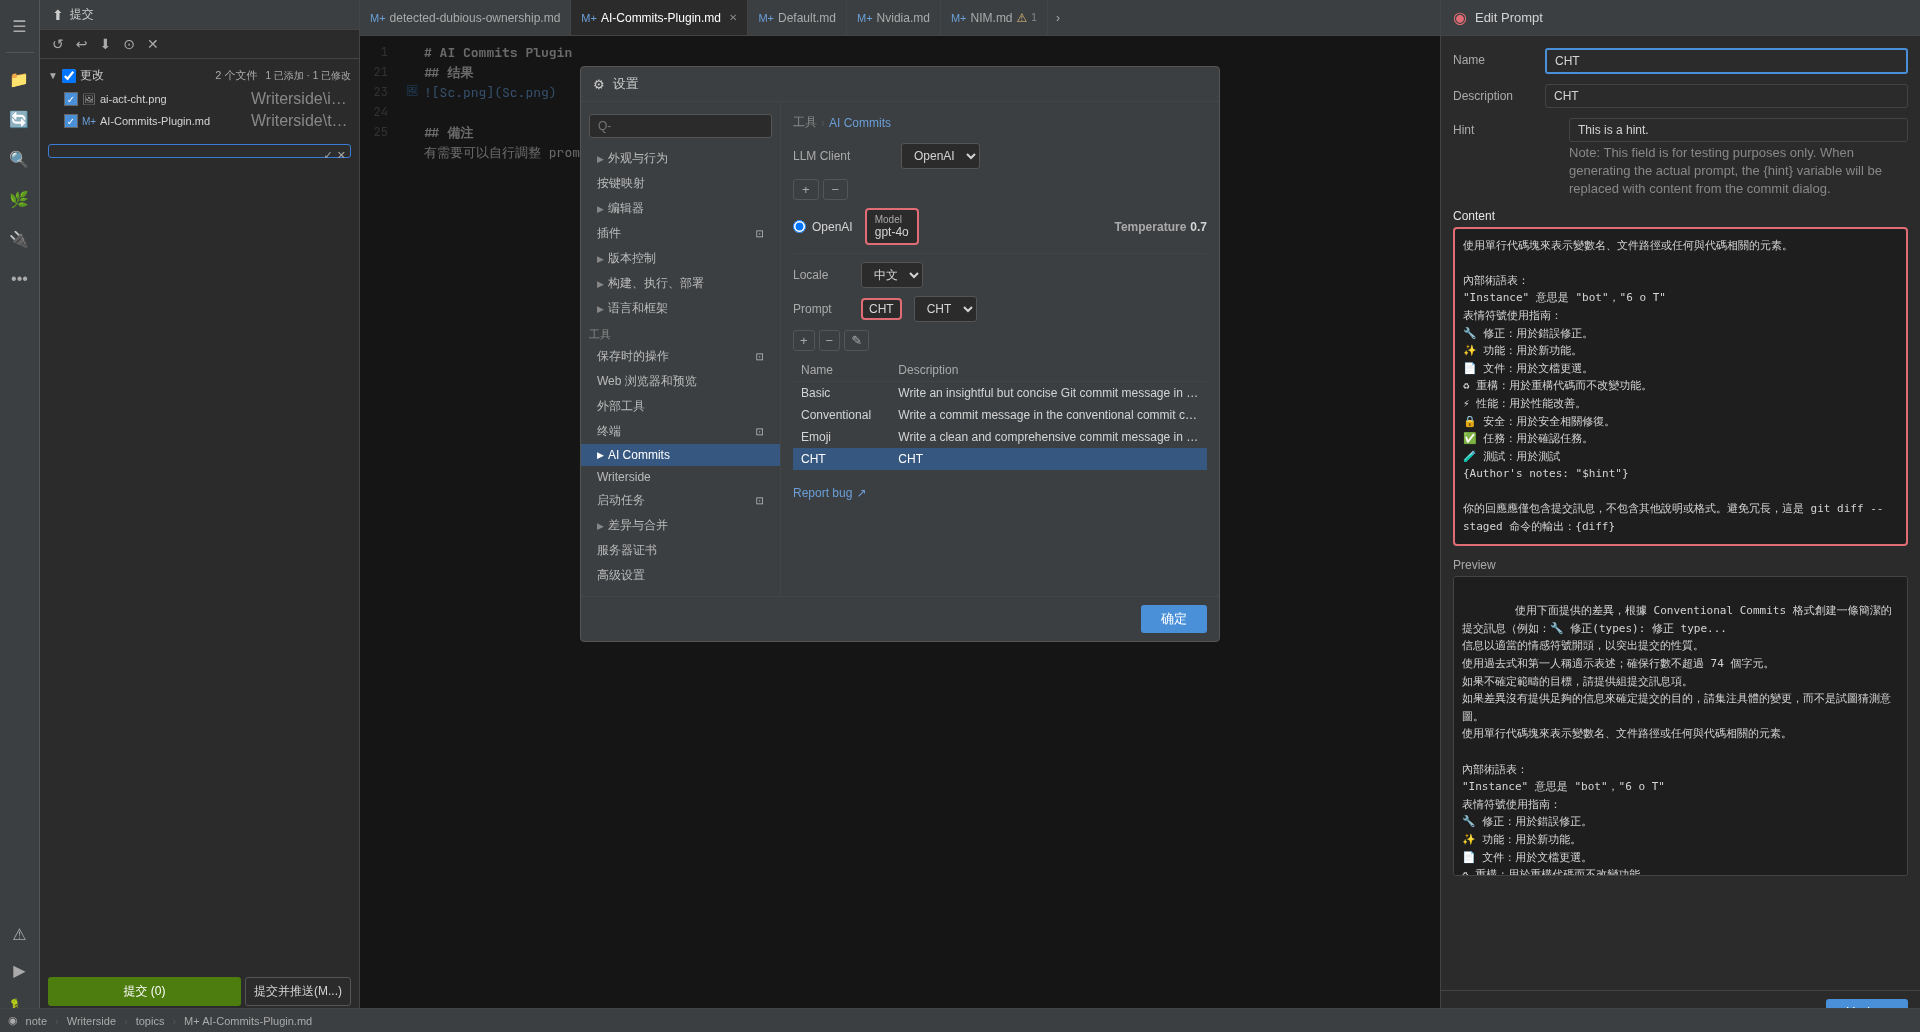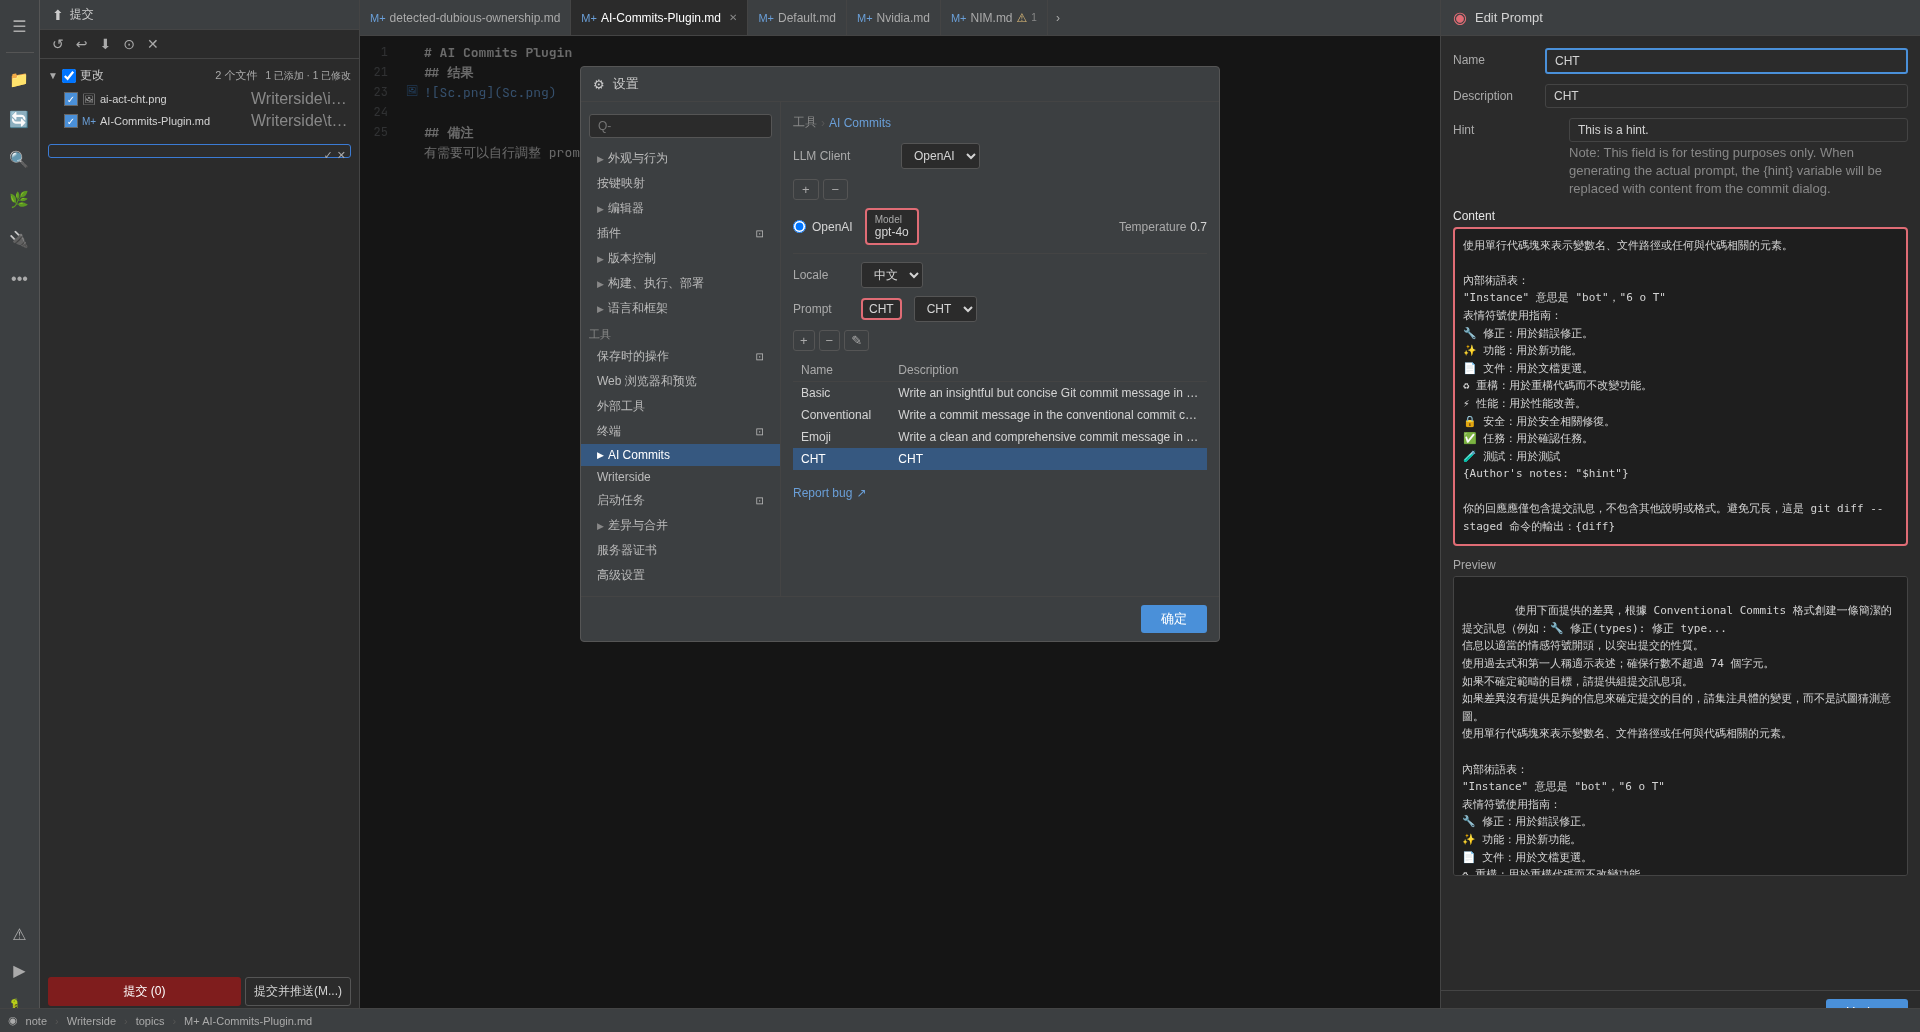--- a/index.html
+++ b/index.html
@@ -123,21 +123,21 @@
 
     .commit-buttons {
       display: flex;
       gap: 4px;
       padding: 4px 8px;
       margin-top: auto;
     }
     .commit-btn {
       flex: 1;
       padding: 5px 8px;
-      background: #7f1d1d;
+      background: #4d7c0f;
       color: #fff;
       border: none;
       border-radius: 3px;
       cursor: pointer;
       font-size: 12px;
       text-align: center;
     }
     .commit-btn-outline {
       padding: 5px 8px;
       background: none;
@@ -790,21 +790,21 @@
 
             <div style="display:flex;align-items:center;gap:12px;margin-bottom:8px;">
               <div style="display:flex;align-items:center;gap:6px;">
                 <input type="radio" checked="" style="">
                 <span>OpenAI</span>
               </div>
               <div class="model-box">
                 <div style="font-size:10px;color:#aaa;">Model</div>
                 <div style="font-size:12px;color:#d4d4d4;">gpt-4o</div>
               </div>
-              <div style="margin-left:auto;display:flex;align-items:center;gap:4px;">
+              <div style="margin-left:auto;display:flex;align-items:center;gap:4px;font-weight:bold;">
                 <span style="font-size:12px;color:#aaa;">Temperature</span>
                 <span style="font-size:12px;color:#d4d4d4;">0.7</span>
               </div>
             </div>
 
             <div class="divider"></div>
 
             <div class="locale-row">
               <label>Locale</label>
               <select class="settings-select">

